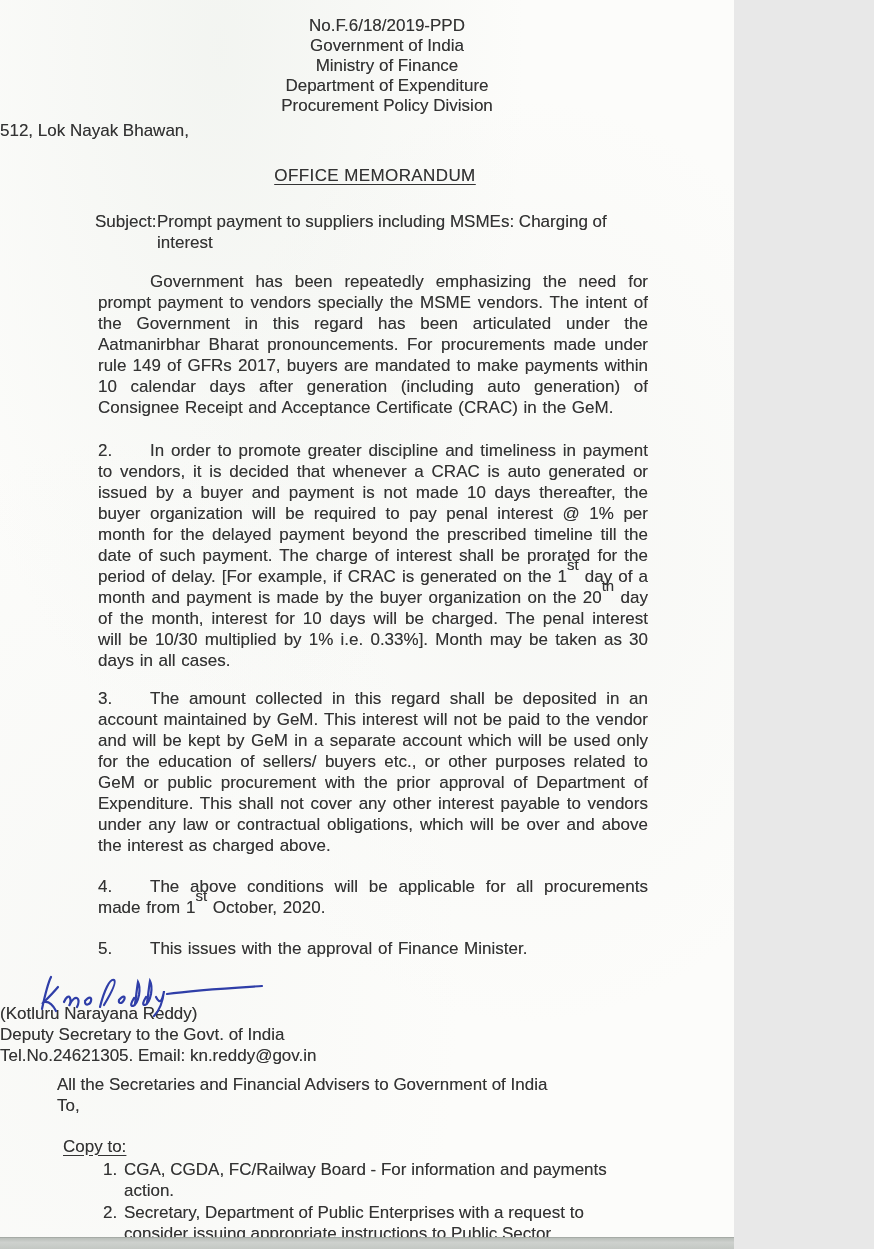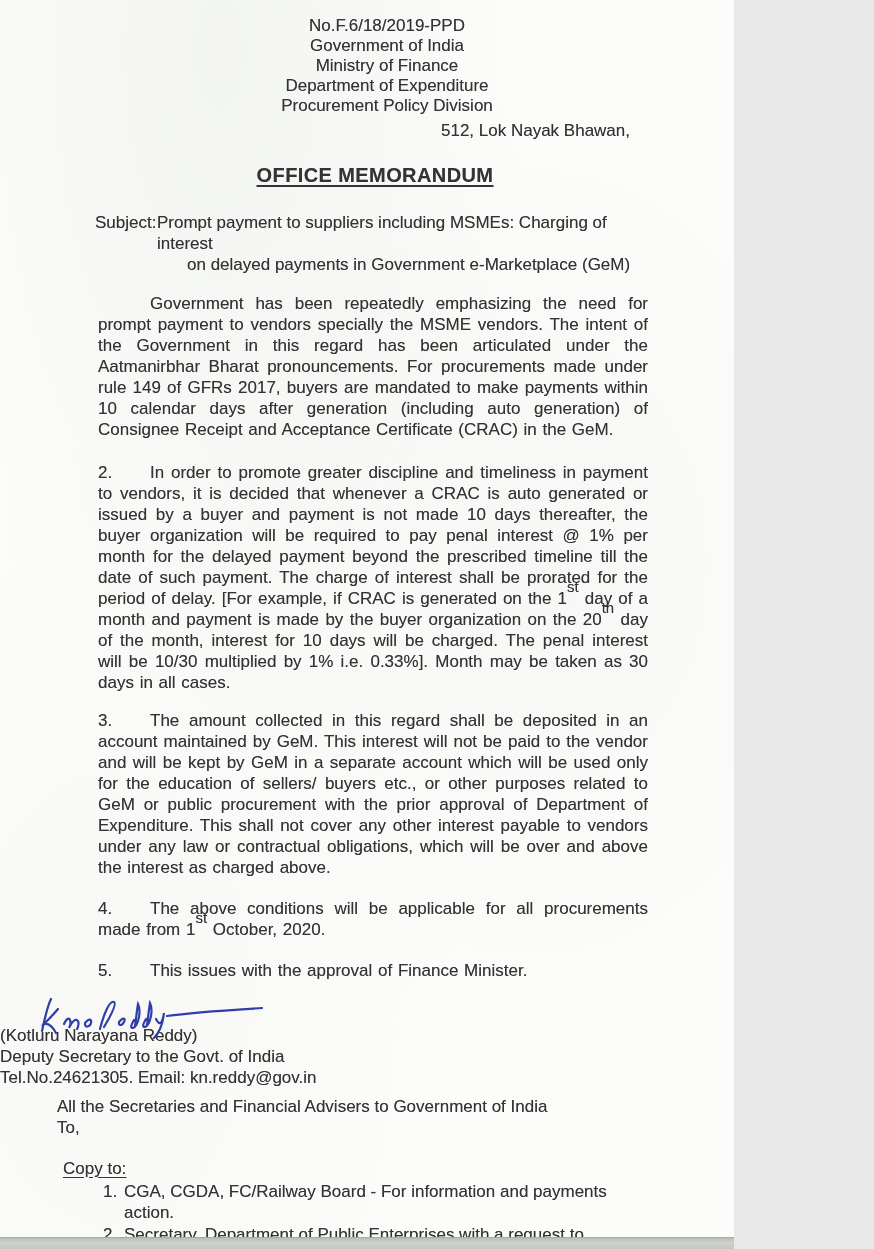--- a/index.html
+++ b/index.html
@@ -13,23 +13,23 @@
       radial-gradient(ellipse at 15% 80%, rgba(210,216,210,0.10), transparent 40%),
       #fcfcfa;
     font-family:"Liberation Sans", sans-serif;
     font-size:17px;
     line-height:21px;
     color:#333333;
     overflow:hidden;
     text-shadow:0 0 0.4px rgba(70,70,70,0.55);
   }
   .head-center{padding-top:16px;text-align:center;transform:translateX(20px);line-height:20px;}
-  .addr{margin-top:5px;margin-right:104px;text-align:right;line-height:20px;}
+  .addr{margin-top:5px;margin-right:104px;text-align:left;line-height:20px;}
   .title-row{margin-top:24px;text-align:center;transform:translateX(8px);}
-  .title{font-weight:bold;font-size:20px;letter-spacing:0.4px;text-decoration:underline;text-underline-offset:3px;}
+  .title{font-weight:normal;font-size:17px;letter-spacing:0.4px;text-decoration:underline;text-underline-offset:3px;}
   .subject{margin:25px 84px 0 95px;display:flex;font-weight:normal;}
   .subj-label{flex:0 0 62px;}
   .subj-text{flex:1;}
   .subj-line2{display:block;padding-left:30px;}
   .reference{margin:0 84px 0 95px;}
   .para{margin:18px 86px 0 98px;text-align:justify;word-spacing:1px;}
   .para.mt22{margin-top:22px;}
   .para.mt17{margin-top:17px;}
   .para.mt20{margin-top:20px;}
   .pnum{display:inline-block;width:52px;}
@@ -66,21 +66,20 @@
   </div>
 
   <div class="title-row">
     <span class="title">OFFICE MEMORANDUM</span>
   </div>
 
   <div class="subject">
     <span class="subj-label">Subject:</span>
     <span class="subj-text">
       <span>Prompt payment to suppliers including MSMEs: Charging of interest</span>
-      <span class="subj-line2">on delayed payments in Government e-Marketplace (GeM)</span>
     </span>
   </div>
 
 
   <div class="para"><span class="pnum"></span><span>Government has been repeatedly emphasizing the need for prompt payment to vendors specially the MSME vendors. The intent of the Government in this regard has been articulated under the Aatmanirbhar Bharat pronouncements. For procurements made under rule 149 of GFRs 2017, buyers are mandated to make payments within 10 calendar days after generation (including auto generation) of Consignee Receipt and Acceptance Certificate (CRAC) in the GeM.</span></div>
 
   <div class="para mt22"><span class="pnum">2.</span><span>In order to promote greater discipline and timeliness in payment to vendors, it is decided that whenever a CRAC is auto generated or issued by a buyer and payment is not made 10 days thereafter, the buyer organization will be required to pay penal interest @ 1% per month for the delayed payment beyond the prescribed timeline till the date of such payment. The charge of interest shall be prorated for the period of delay. [For example, if CRAC is generated on the 1<sup>st</sup> day of a month and payment is made by the buyer organization on the 20<sup>th</sup> day of the month, interest for 10 days will be charged. The penal interest will be 10/30 multiplied by 1% i.e. 0.33%]. Month may be taken as 30 days in all cases.</span></div>
 
   <div class="para mt17"><span class="pnum">3.</span><span>The amount collected in this regard shall be deposited in an account maintained by GeM. This interest will not be paid to the vendor and will be kept by GeM in a separate account which will be used only for the education of sellers/ buyers etc., or other purposes related to GeM or public procurement with the prior approval of Department of Expenditure. This shall not cover any other interest payable to vendors under any law or contractual obligations, which will be over and above the interest as charged above.</span></div>
 

